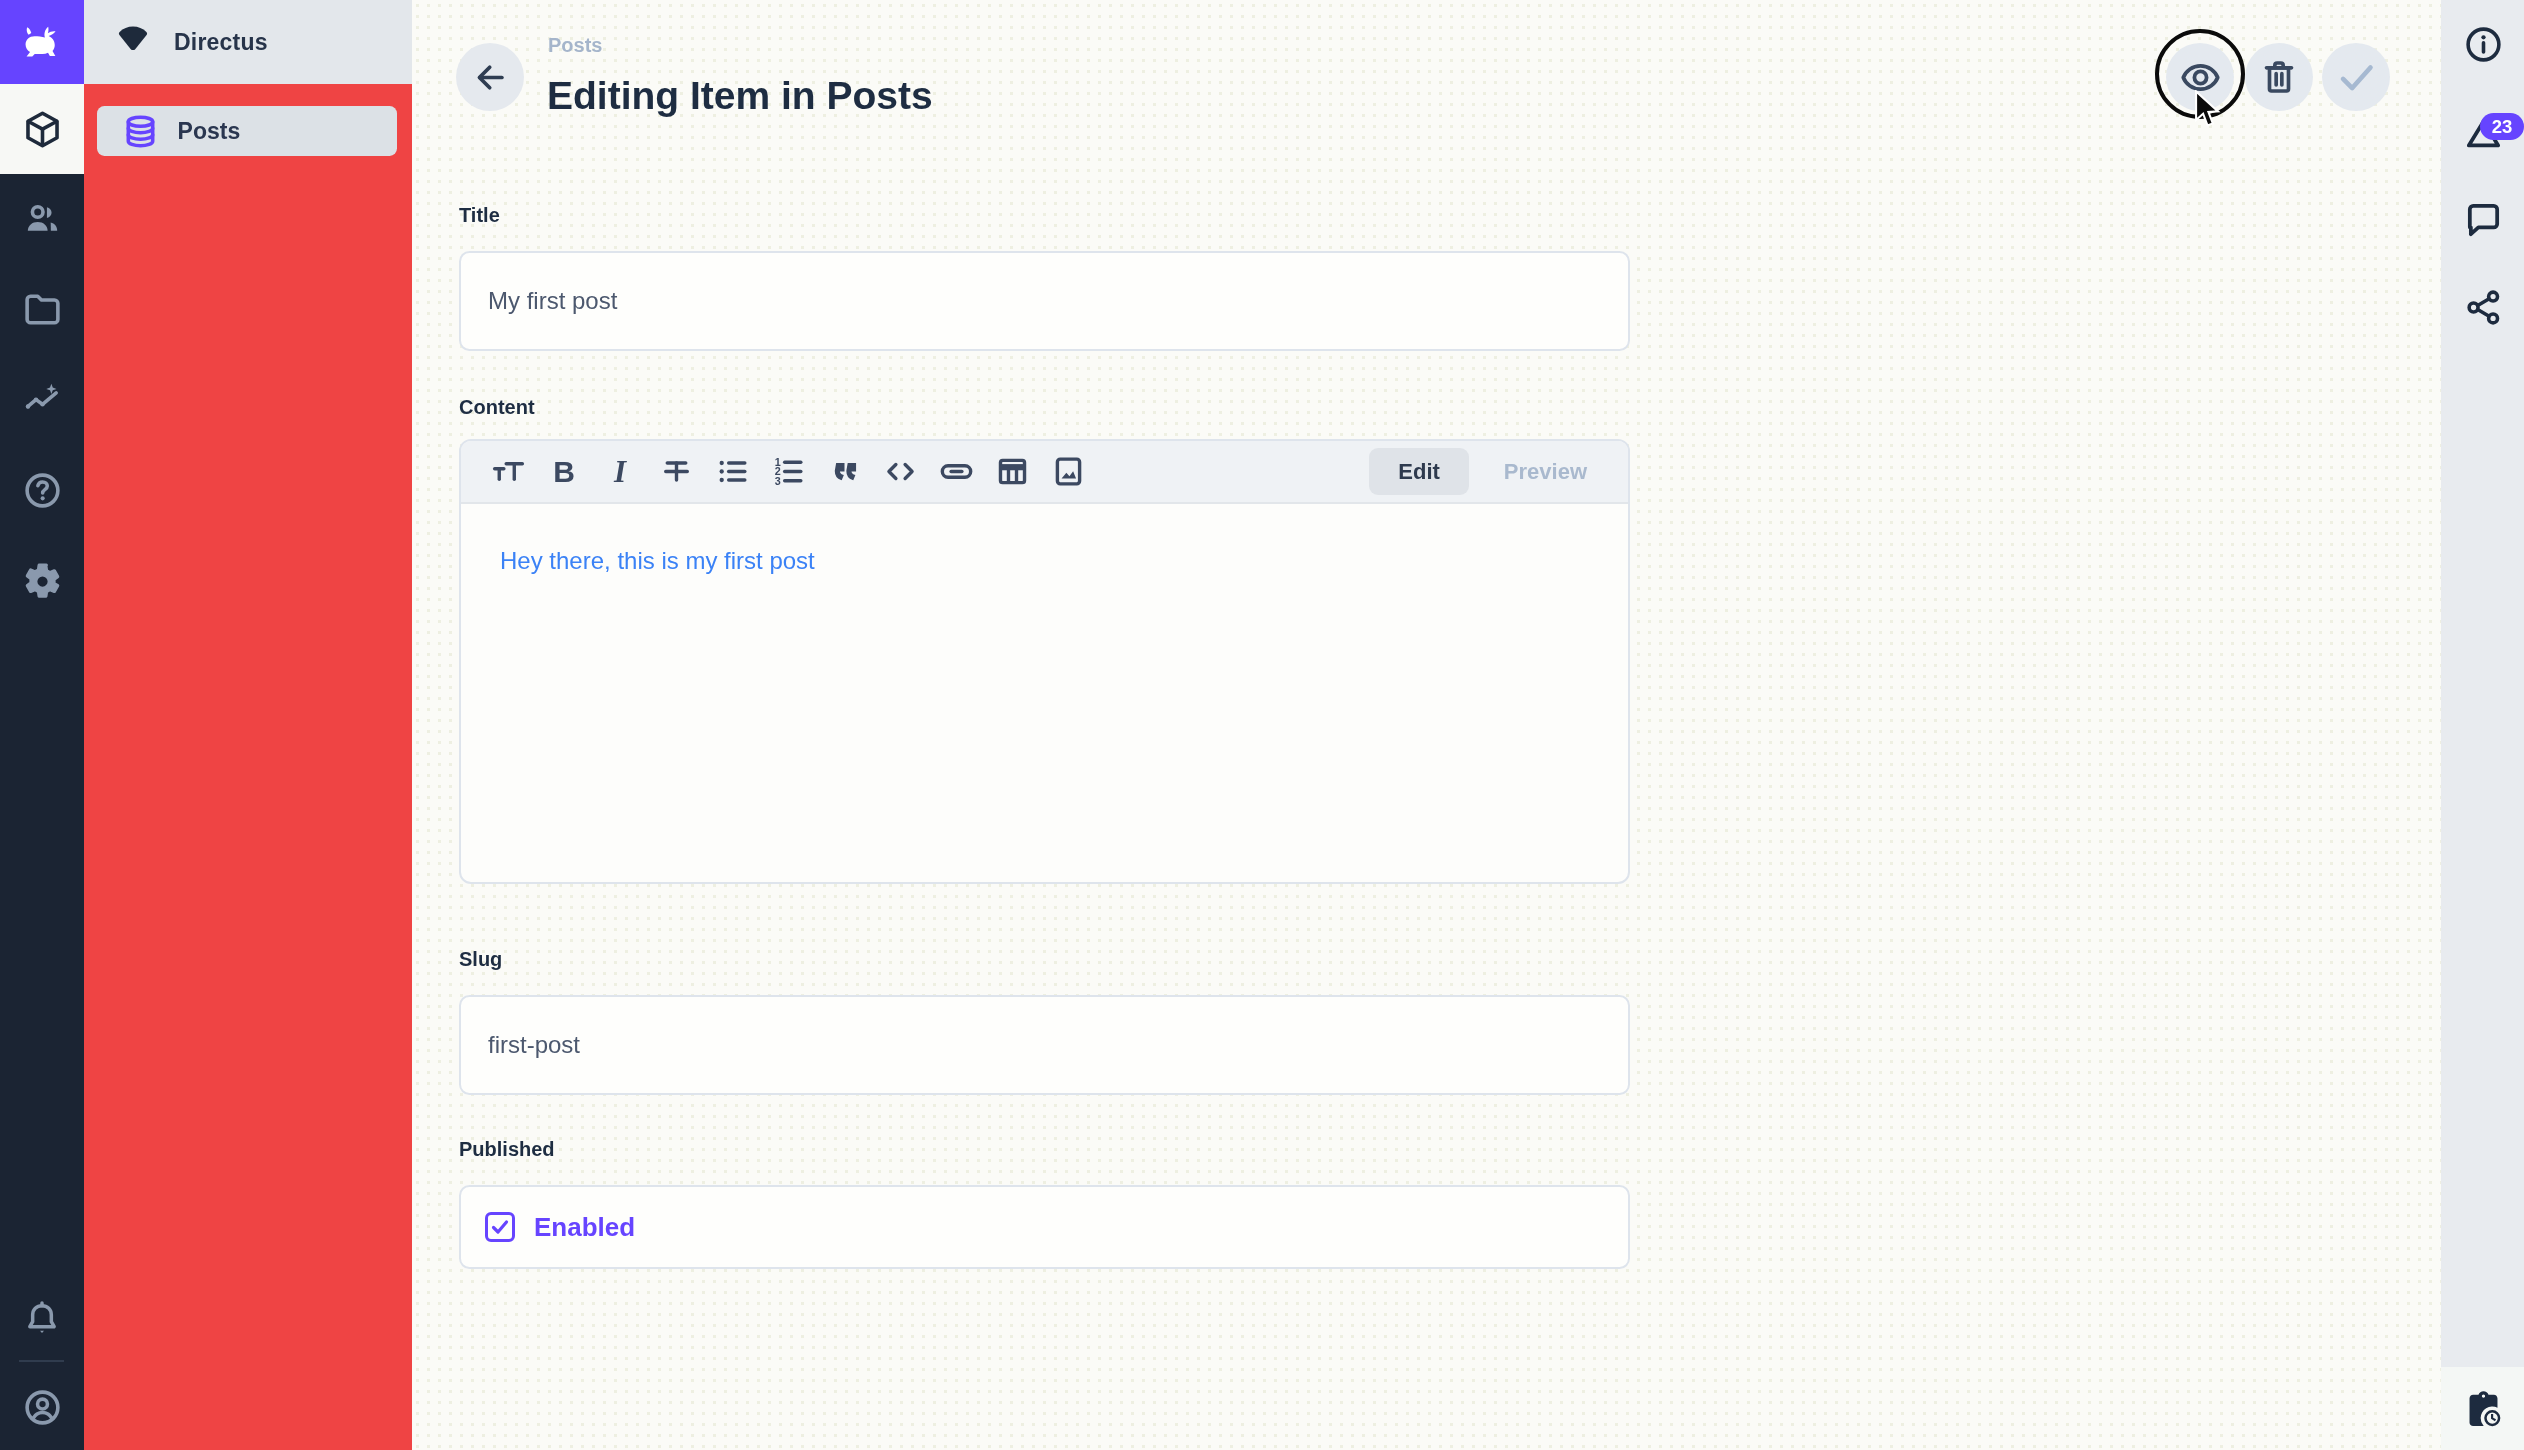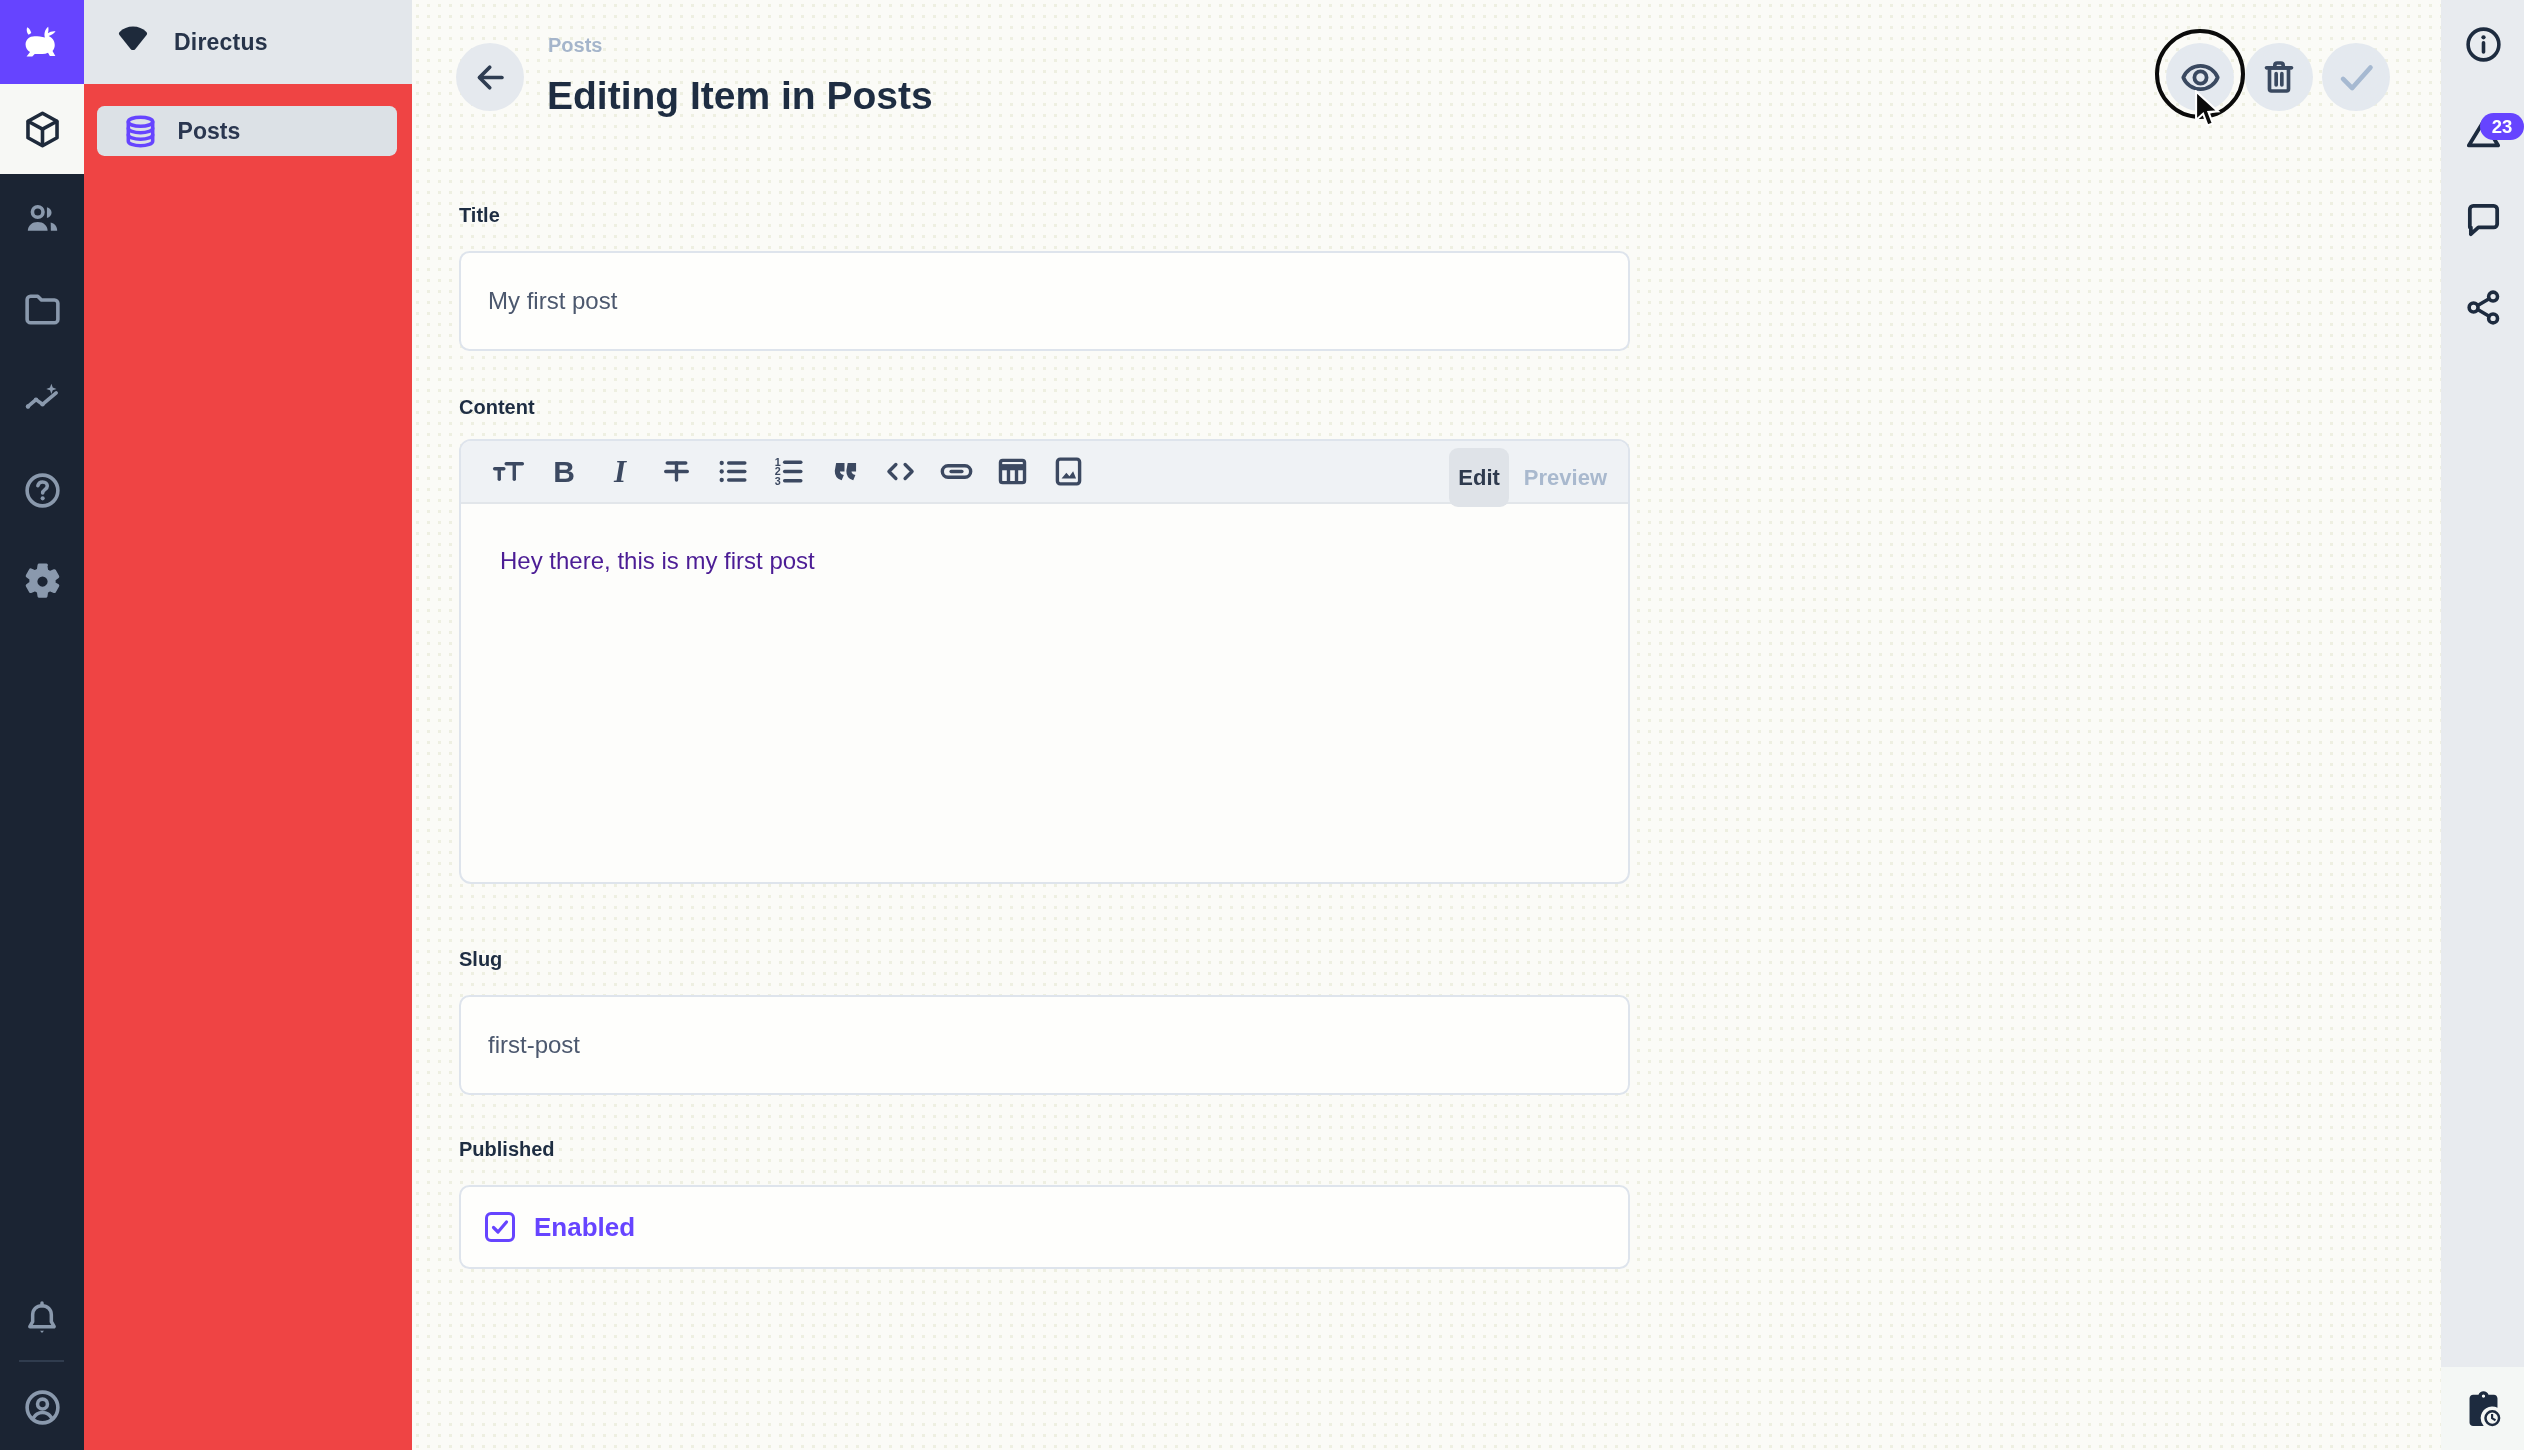--- a/index.html
+++ b/index.html
@@ -61,26 +61,26 @@
 
   .editor { position:absolute; left:47px; top:439px; width:1171px; height:445px; background:#FDFDFB;
             border:2.2px solid #DEE4EC; border-radius:12px; }
   .editor-toolbar { position:absolute; left:0; top:0; right:0; height:63px; background:#EFF2F5;
                     border-bottom:2.2px solid #E2E6EA; border-radius:9.6px 9.6px 0 0;
                     display:flex; align-items:center; padding-left:19px; }
   .tb-btn { width:56px; height:56px; display:flex; align-items:center; justify-content:center;
             cursor:pointer; border-radius:6px; color:#3C4961; }
   .tb-btn svg { stroke:#3C4961; }
   .tabs { position:absolute; right:12px; top:7.4px; display:flex; align-items:center; gap:6px; }
-  .tab { height:59px; padding:0 9px; border-radius:9px; font-size:22px; font-weight:600;
+  .tab { height:47px; padding:0 29px; border-radius:9px; font-size:22px; font-weight:600;
          display:flex; align-items:center; cursor:pointer; }
   .tab.active { background:#DFE3E8; color:#2E3A4E; }
   .tab.inactive { color:#A9B9CE; }
   .editor-body { position:absolute; left:0; top:65px; right:0; bottom:0; padding:41px 39px;
-                 font-size:24px; color:#4c1d95; cursor:text; }
+                 font-size:24px; color:#3b82f6; cursor:text; }
 
   .check-field { position:absolute; left:47px; top:1185px; width:1171px; height:84px; background:#FEFEFC;
                  border:2.2px solid #DEE4EC; border-radius:10.4px; display:flex; align-items:center;
                  gap:19px; padding-left:24px; cursor:pointer; }
   .checkbox { width:30px; height:30px; border:3.7px solid #6644FF; border-radius:6px; background:#FEFEFC;
               display:flex; align-items:center; justify-content:center; }
   .check-label { font-size:26px; font-weight:600; color:#6644FF; }
 
   svg { display:block; }
 </style>

